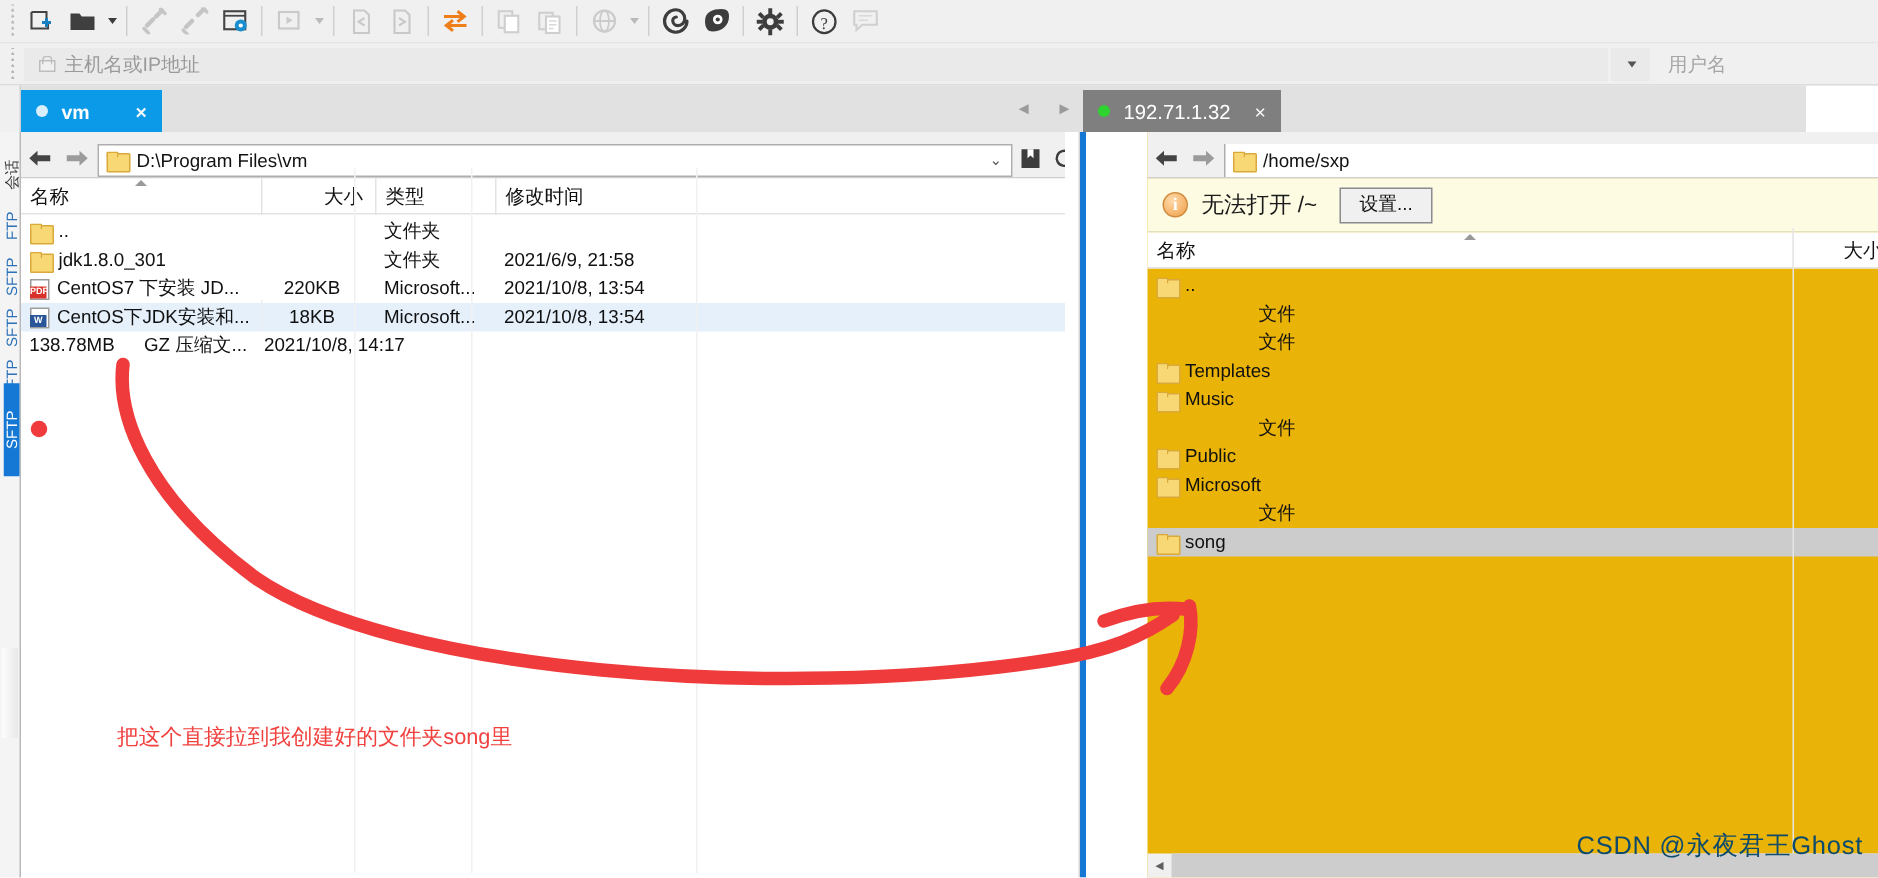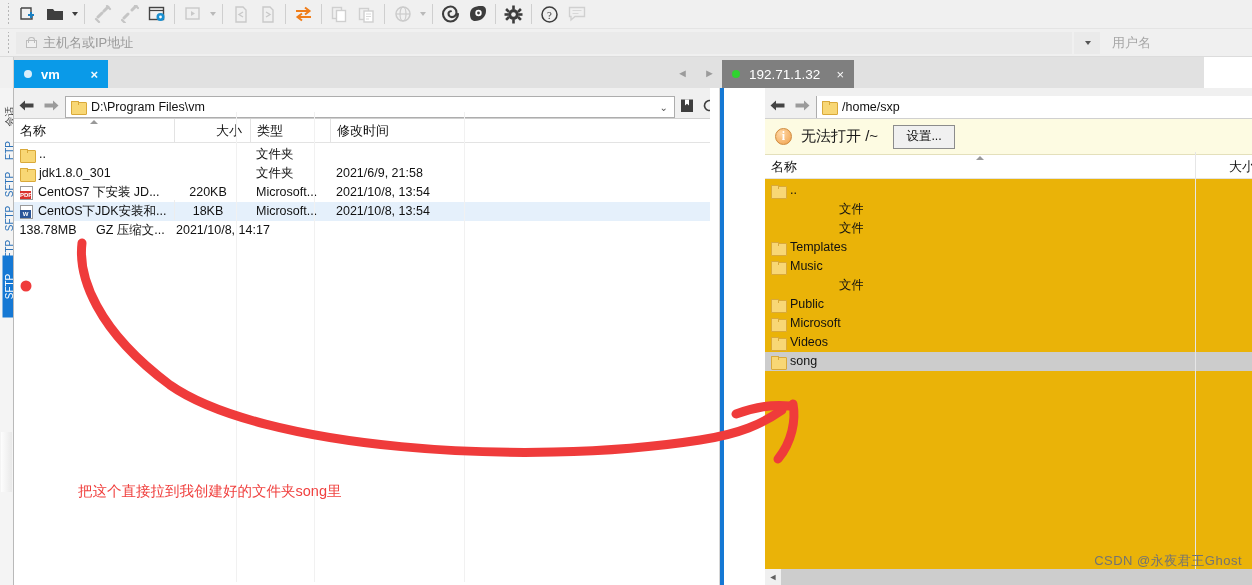--- a/index.html
+++ b/index.html
@@ -212,21 +212,21 @@
 
   
   .anno { position: absolute; left: 0; top: 0; width: 1252px; height: 585px; pointer-events: none; }
   .anno-text {
     position: absolute; left: 78px; top: 482px;
     color: #f0413f; font-size: 14.5px; white-space: nowrap;
   }
 
   .watermark {
     position: absolute; right: 10px; top: 552px;
-    color: #737373; font-size: 13px; letter-spacing: .5px;
+    color: #0c4a6e; font-size: 17px; letter-spacing: .5px;
   }
 </style>
 </head>
 <body>
 
 <div id="app">
 
   <div class="toolbar">
     <div class="grip"></div>
 
@@ -612,24 +612,20 @@
       </div>
       <div class="row">
         <div class="cell cell-name" style="width:430px">
           <span class="folder-ico"></span>
           <span>Microsoft</span>
         </div>
         <div class="cell cell-right" style="width:68px"></div>
         <div class="cell cell-pad" style="width:30px">文件夹</div>
       </div>
       <div class="row">
-        <div class="cell cell-name" style="width:430px">
-          <span class="folder-ico"></span>
-          <span>Videos</span>
-        </div>
         <div class="cell cell-right" style="width:68px"></div>
         <div class="cell cell-pad" style="width:30px">文件夹</div>
       </div>
       <div class="row sel-gray">
         <div class="cell cell-name" style="width:430px">
           <span class="folder-ico"></span>
           <span>song</span>
         </div>
         <div class="cell cell-right" style="width:68px"></div>
         <div class="cell cell-pad" style="width:30px">文件夹</div>

